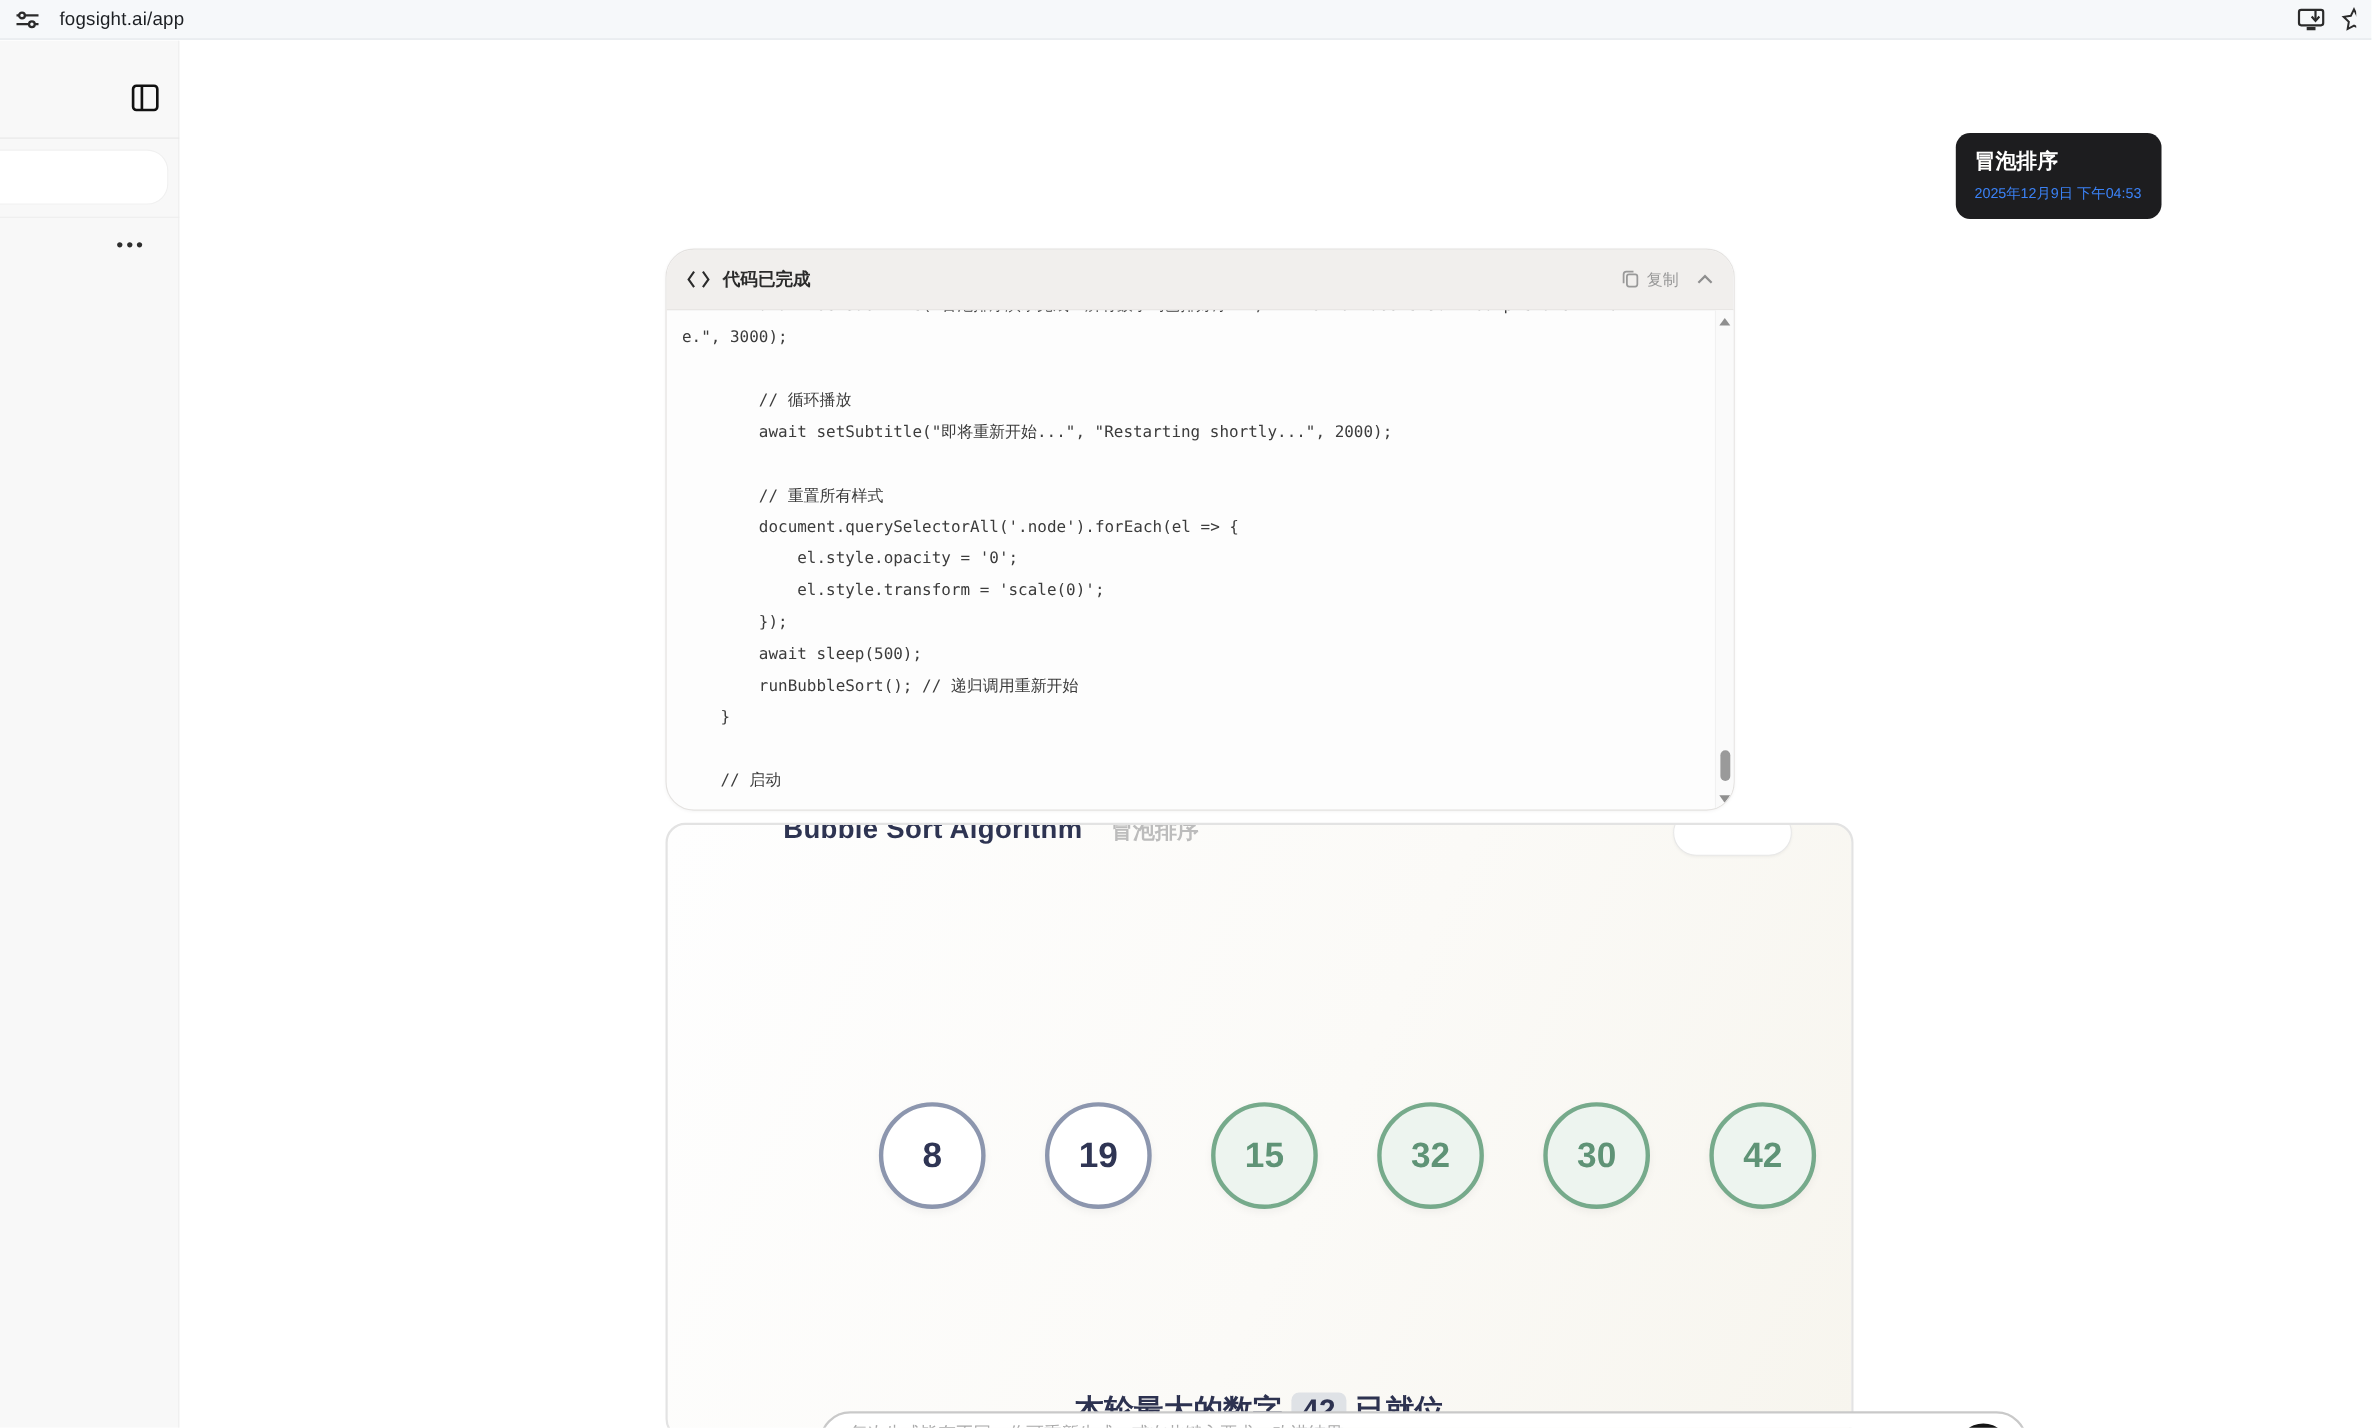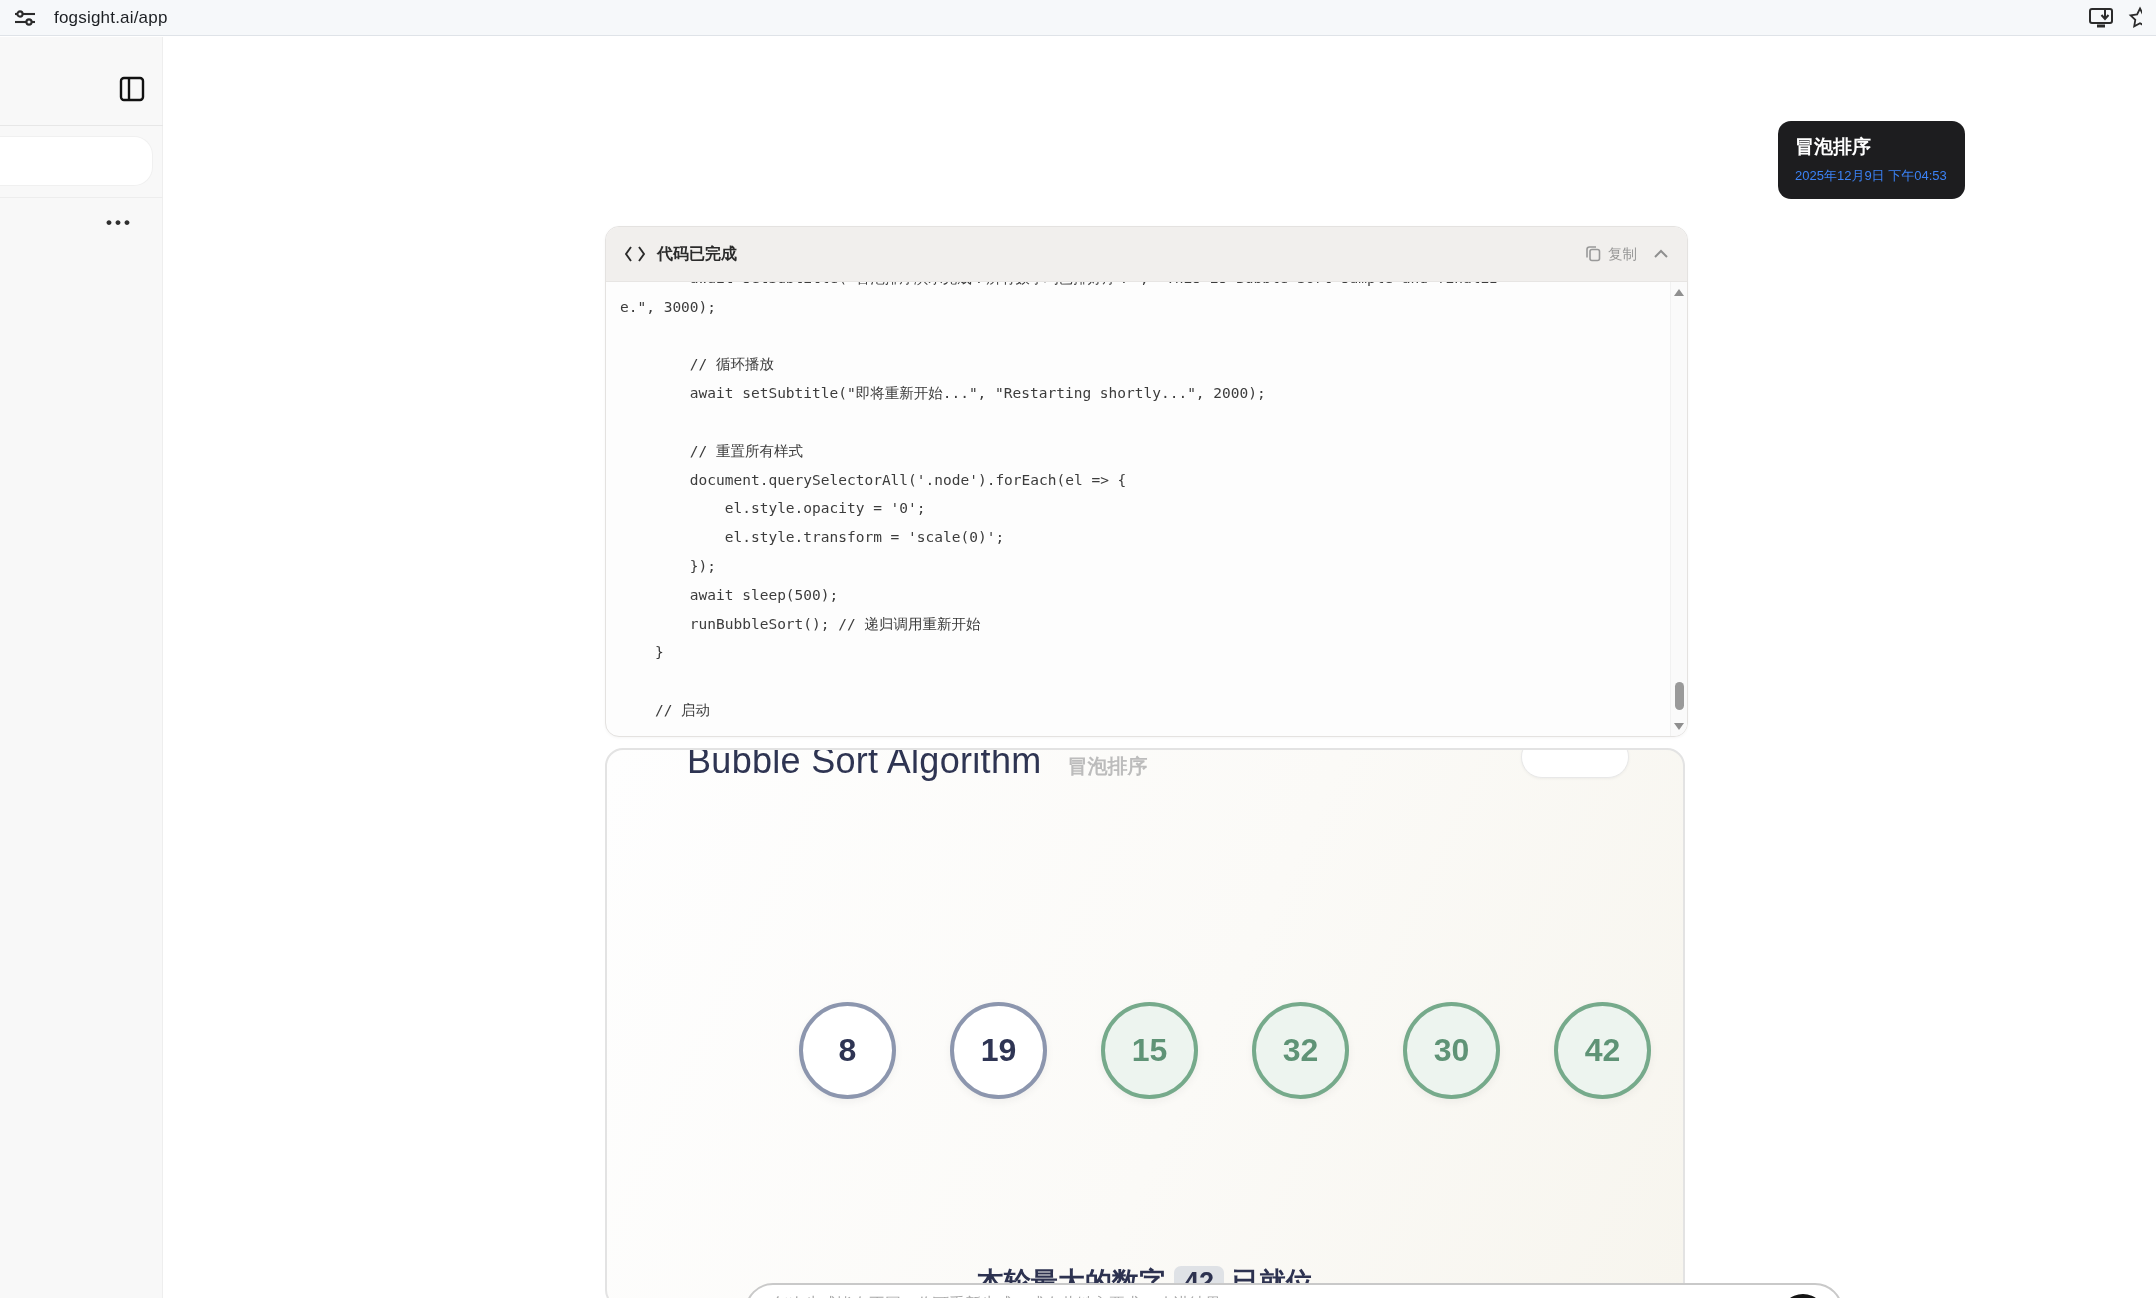--- a/index.html
+++ b/index.html
@@ -41,22 +41,22 @@
   
   .bubble {
     position: absolute; left: 1778px; top: 121px; width: 187px; height: 78px;
     background: #1d1d1f; border-radius: 13px; color: #ffffff; padding: 13px 17px;
   }
   .bubble-title { font-size: 19px; font-weight: 700; }
   .bubble-time { font-size: 13px; color: #3b82f6; margin-top: 7px; }
 
   
   .code-panel {
-    position: absolute; left: 605px; top: 226px; width: 1083px; height: 511px;
-    background: #fdfdfd; border: 1px solid #e4e2e0; border-radius: 14px;
+    position: absolute; left: 605px; top: 226px; width: 972px; height: 511px;
+    background: #fdfdfd; border: 1px solid #e4e2e0; border-radius: 26px;
     box-shadow: 0 1px 3px rgba(0,0,0,.04); overflow: hidden;
   }
   .code-header {
     height: 55px; background: #f1efed; border-bottom: 1px solid #e7e5e3;
     display: flex; align-items: center; padding: 0 18px;
   }
   .code-ic { width: 22px; height: 18px; }
   .code-title { font-size: 16px; font-weight: 600; color: #2b2b2b; margin-left: 11px; }
   .code-actions { margin-left: auto; display: flex; align-items: center; gap: 16px; color: #9a9a9a; }
   .copy-btn { display: flex; gap: 7px; font-size: 14.5px; cursor: pointer; color: #989898; }
@@ -76,21 +76,21 @@
   .sb-arrow.down { bottom: 7px; border-top: 7px solid #8f8f8f; }
   .sb-thumb { position: absolute; left: 4px; top: 400px; width: 9px; height: 28px; background: #9a9a9a; border-radius: 5px; }
 
   
   .preview-panel {
     position: absolute; left: 605px; top: 748px; width: 1080px; height: 560px;
     border: 2px solid #e3e3e3; border-radius: 18px; overflow: hidden;
     background: linear-gradient(115deg, #fefefe 0%, #fbfaf7 55%, #f7f5ee 100%);
   }
   .pv-title-row { position: absolute; top: -10px; left: 80px; display: flex; align-items: baseline; }
-  .pv-title { font-size: 36px; font-weight: 400; color: #2e3452; letter-spacing: .3px; }
+  .pv-title { font-size: 25px; font-weight: 700; color: #2e3452; letter-spacing: .3px; margin-left: 25px; }
   .pv-subtitle { font-size: 20px; font-weight: 600; color: #bcbcbc; margin-left: 26px; }
   .pv-pill {
     position: absolute; left: 914px; top: -14px; width: 108px; height: 42px;
     background: #ffffff; border: 1px solid #e8e8e8; border-radius: 21px;
     box-shadow: 0 1px 3px rgba(0,0,0,.05); cursor: pointer;
   }
   .nodes-row { position: absolute; left: 192px; top: 252px; display: flex; gap: 54px; }
   .node {
     width: 97px; height: 97px; border-radius: 50%;
     display: flex; align-items: center; justify-content: center;

